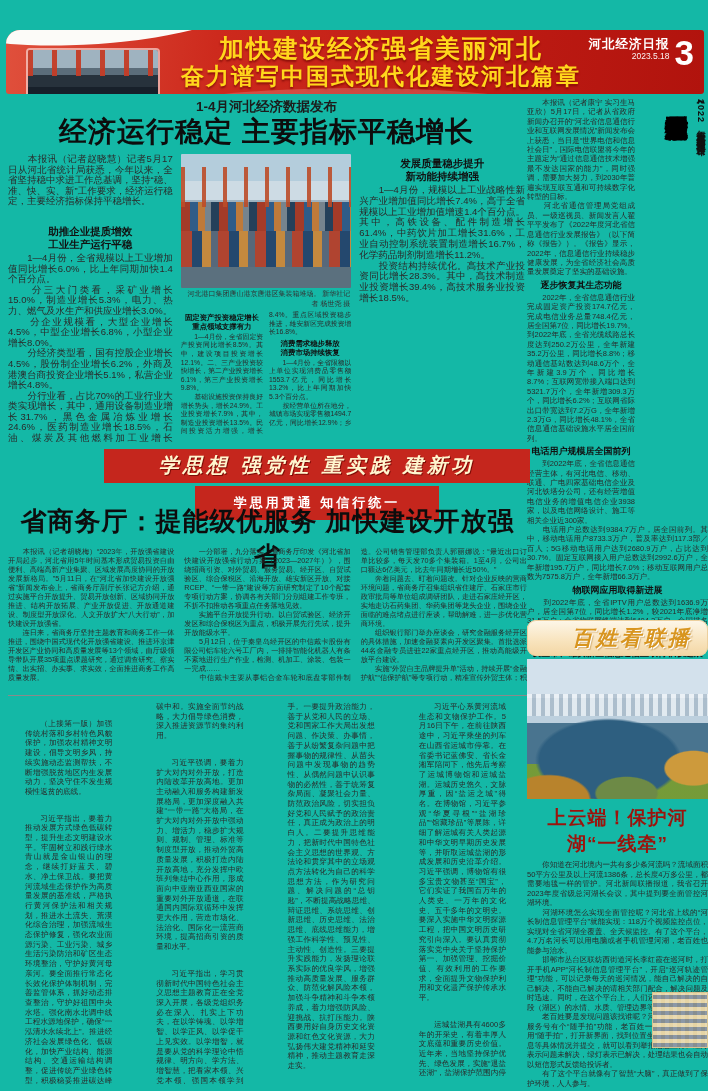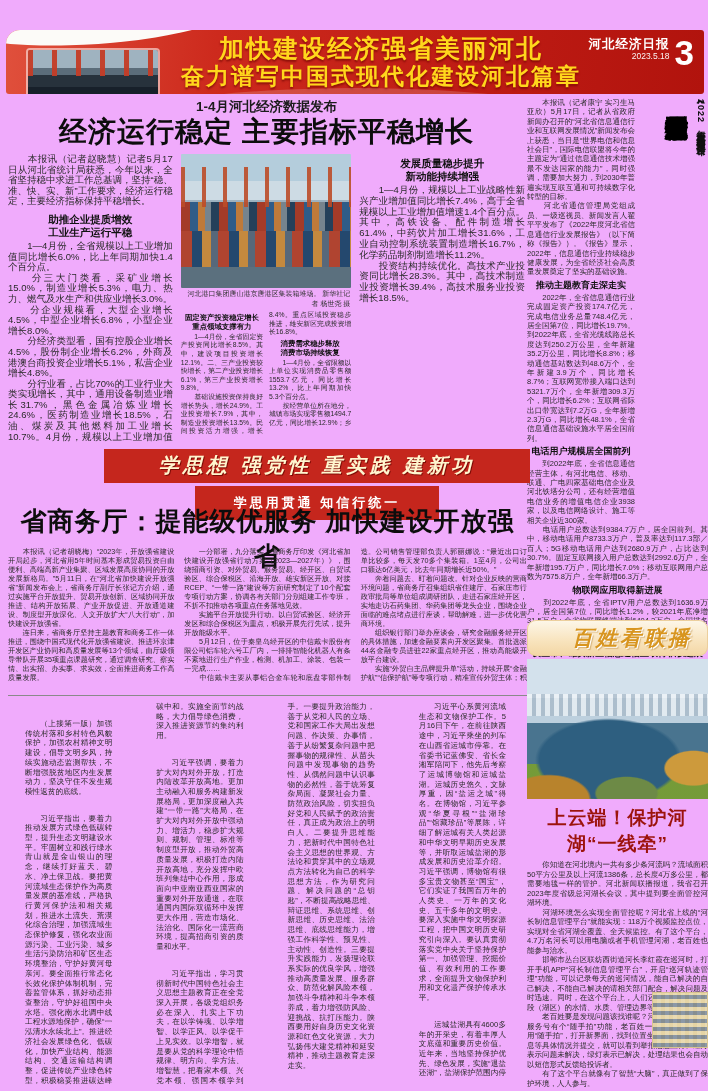--- a/index.html
+++ b/index.html
@@ -1,17 +1,17 @@
 <!DOCTYPE html>
 <html><head>
 <meta charset="utf-8">
 <style>
   html,body{margin:0;padding:0;}
   body{background:#e9e7e2;font-family:"Liberation Sans",sans-serif;}
-  #page{position:relative;width:708px;height:1091px;background:#f0abfc;overflow:hidden;color:#1c1c1c;}
+  #page{position:relative;width:708px;height:1091px;background:#14b8a6;overflow:hidden;color:#1c1c1c;}
 
   
   .banner{position:absolute;left:6px;top:30px;width:698px;height:64px;
     background:linear-gradient(96deg,#e0503c 0%,#cd2a1d 30%,#c01d15 62%,#b1130d 100%);
     border-radius:14px 3px 3px 3px;overflow:hidden;}
   .banner::before{content:"";position:absolute;left:-60px;top:-52px;width:300px;height:66px;
     background:#fcfbf8;border-radius:50%;transform:rotate(-4deg);}
   .banner::after{content:"";position:absolute;left:120px;bottom:-60px;width:460px;height:66px;
     background:rgba(255,255,255,.18);border-radius:50%;}
   .ship-photo{position:absolute;left:22px;top:20px;width:130px;height:48px;border-radius:2px;
@@ -32,21 +32,21 @@
   
   .bodytxt{white-space:pre-line;text-align:justify;color:#2a2a2a;}
   .sub{font-weight:700;text-align:center;white-space:pre-line;color:#111;}
 
   
   .main-article{position:absolute;left:8px;top:99px;width:517px;height:347px;overflow:hidden;}
   .kicker{text-align:center;font-size:13.5px;font-weight:700;line-height:16px;}
   .main-headline{text-align:center;font-size:28px;font-weight:900;line-height:33px;letter-spacing:1px;color:#0d0d0d;}
   .main-body{display:flex;gap:8px;margin-top:6px;height:288px;overflow:hidden;}
   .mcol1{width:166px;font-size:9.5px;line-height:10.6px;overflow:hidden;}
-  .mcol1 .sub{font-size:10.5px;line-height:13px;margin:6px 0 2px;}
+  .mcol1 .sub{font-size:10.5px;line-height:13px;margin:18px 0 2px;}
   .mmid{width:172px;display:flex;flex-direction:column;overflow:hidden;}
   .port-photo{height:134px;border-radius:1px;
     background:
       repeating-linear-gradient(90deg,rgba(188,76,40,.9) 0 4px,rgba(188,76,40,0) 4px 21px) 0 14%/100% 30% no-repeat,
       repeating-linear-gradient(90deg,#a43b28 0 9px,#2f5c88 9px 17px,#bf7a3a 17px 24px,#76848e 24px 30px,#24405a 30px 38px) 0 46%/100% 22% no-repeat,
       repeating-linear-gradient(90deg,#b04430 0 11px,#24486e 11px 21px,#c4893e 21px 30px,#57687a 30px 37px) 0 78%/100% 30% no-repeat,
       linear-gradient(180deg,#b4cddc 0 20%,#cddbe4 20% 34%,#9db2c0 34% 74%,#5b707e 74% 100%);}
   .photo-caption{font-size:7px;line-height:10px;text-align:right;color:#333;padding:1px 1px 0 0;}
   .mcol2-flow{flex:1;margin-top:2px;column-count:2;column-gap:6px;column-fill:auto;
     font-size:6.8px;line-height:8.6px;overflow:hidden;}
@@ -169,21 +169,21 @@
 
   <div class="info-article">
     <div class="vert-box">
       <div class="vert-inner">
         <span class="vert-kicker">《2022年度河北省信息通信行业发展报告》发布</span>
         <span class="vert-headline">全省信息通信基础设施水平居全国前列</span>
       </div>
     </div>
     <div class="bodytxt">　　本报讯（记者康宁 实习生马亚欣）5月17日，记者从省政府新闻办召开的“河北省信息通信行业和互联网发展情况”新闻发布会上获悉，当日是“世界电信和信息社会日”，国际电信联盟将今年的主题定为“通过信息通信技术增强最不发达国家的能力”，同时强调，需要加大努力，到2030年普遍实现互联互通和可持续数字化转型的目标。
 　　河北省通信管理局党组成员、一级巡视员、新闻发言人翟平平发布了《2022年度河北省信息通信行业发展报告》（以下简称《报告》）。《报告》显示，2022年，信息通信行业持续稳步健康发展，为全省经济社会高质量发展奠定了坚实的基础设施。</div>
-    <div class="sub">推动主题教育走深走实</div>
+    <div class="sub">逐步恢复其生态功能</div>
     <div class="bodytxt">　　2022年，全省信息通信行业完成固定资产投资174.7亿元，完成电信业务总量748.4亿元，居全国第7位，同比增长19.7%。到2022年底，全省光缆线路总长度达到250.2万公里，全年新建35.2万公里，同比增长8.8%；移动通信基站数达到48.6万个，全年新建3.9万个，同比增长8.7%；互联网宽带接入端口达到5321.7万个，全年新增309.3万个，同比增长6.2%；互联网省际出口带宽达到7.2万G，全年新增2.3万G，同比增长48.1%，全省信息通信基础设施水平居全国前列。</div>
     <div class="sub">电话用户规模居全国前列</div>
     <div class="bodytxt">　　到2022年底，全省信息通信经营主体，有河北电信、移动、联通、广电四家基础电信企业及河北铁塔分公司，还有经营增值电信业务的增值电信企业3938家，以及电信网络设计、施工等相关企业近300家。
 　　电话用户总数达到9384.7万户，居全国前列。其中，移动电话用户8733.3万户，普及率达到117.3部／百人；5G移动电话用户达到2680.9万户，占比达到30.7%。固定互联网接入用户总数达到2992.6万户，全年新增195.7万户，同比增长7.0%；移动互联网用户总数为7575.8万户，全年新增66.3万户。</div>
     <div class="sub">物联网应用取得新进展</div>
     <div class="bodytxt">　　到2022年底，全省IPTV用户总数达到1636.9万户，居全国第7位，同比增长1.2%，较2021年底净增31.5万户；全省物联网终端达到6404.2万户，全国排名第8位，同比增长46.8%，较2021年底净增2051.2万户。</div>
     <div class="sub">设区市、雄安新区信息通信业取得积极进展</div>
     <div class="bodytxt">　　2022年，各设区市和雄安新区信息通信业发展取得了积极进展，电信市场规模各有不同。其中，电话用户总数超千万户的设区市有石家庄1566.6万户，保定1265.5万户，邯郸1069.6万户，唐山1053.1万户。固定互联网接入用户数居前三位的设区市石家庄497.6万户，保定368.9万户，唐山328.0万户。电信业务收入居前三位的设区市为石家庄138.5亿元，保定94亿元，唐山93亿元。</div>
   </div>
 

